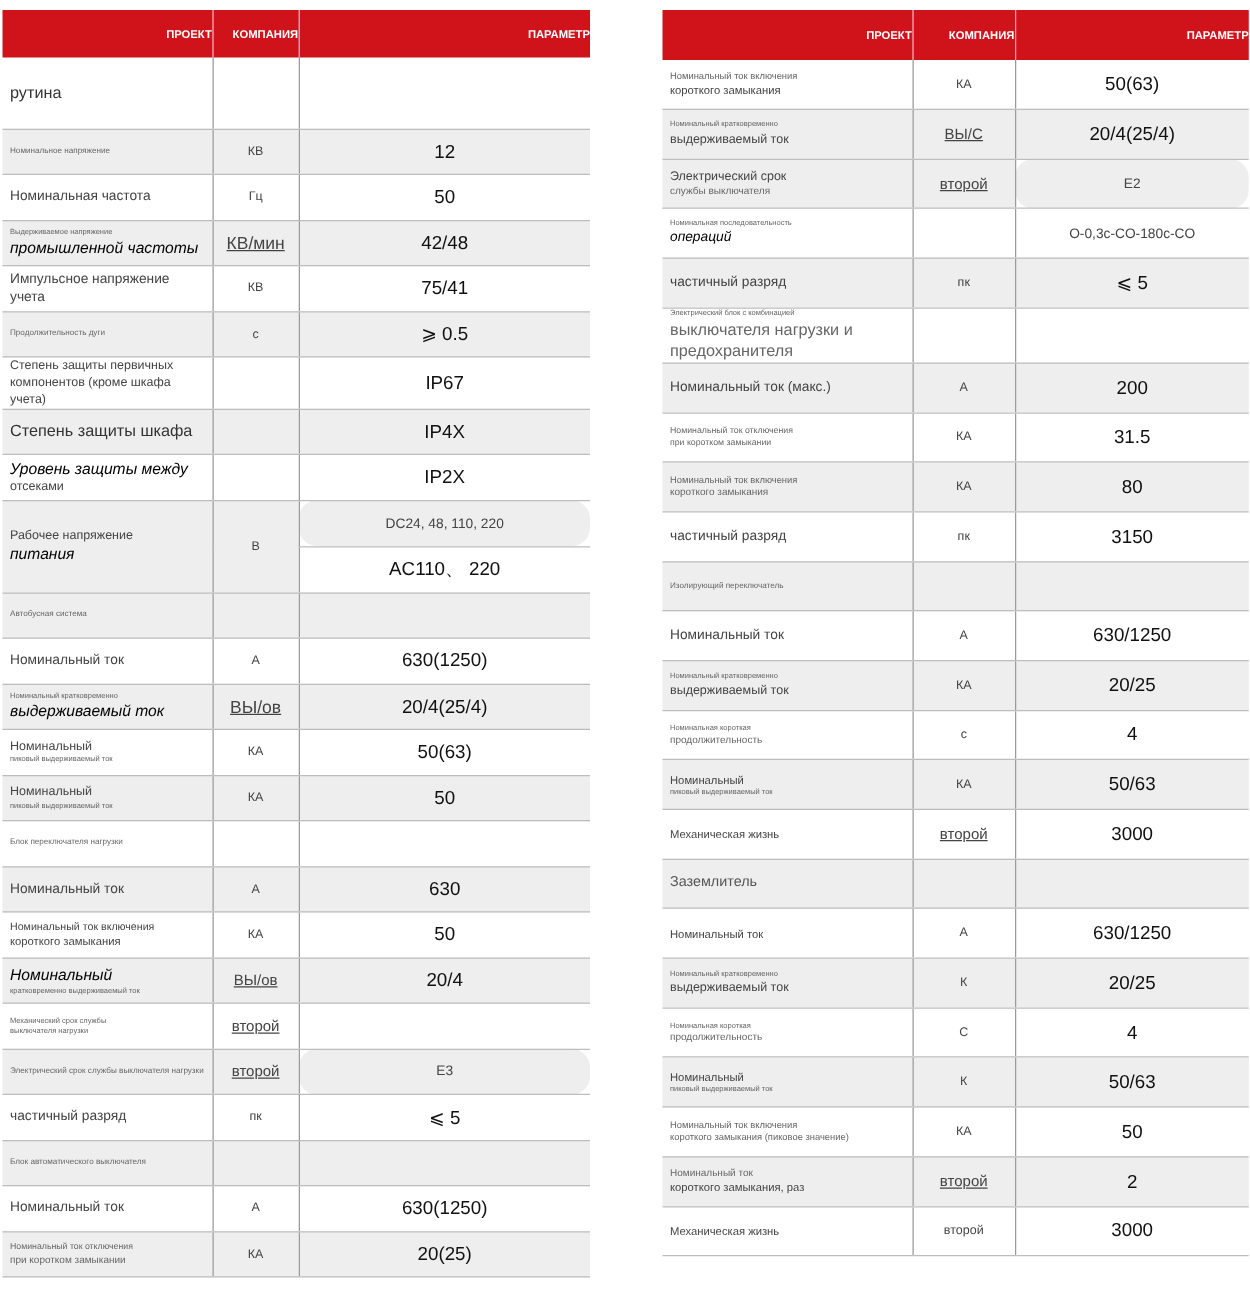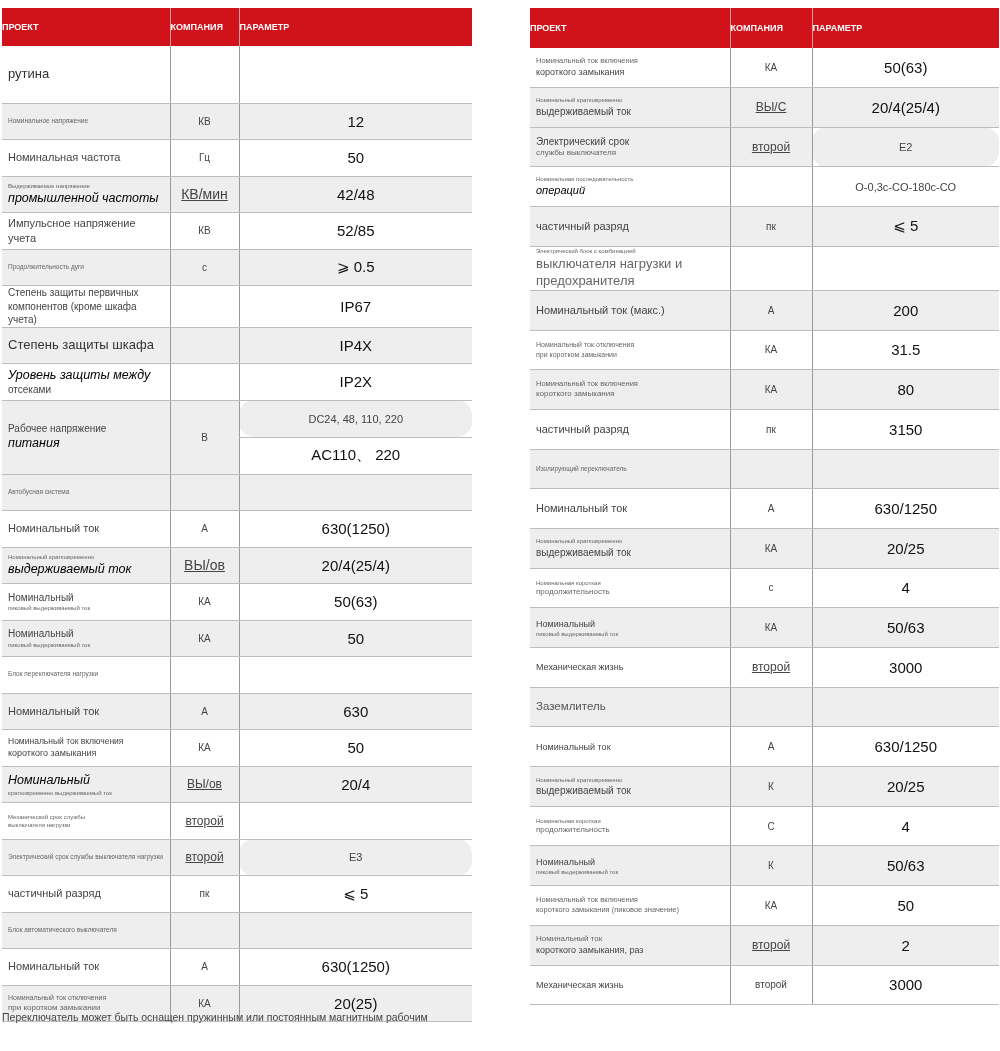--- a/index.html
+++ b/index.html
@@ -2,21 +2,21 @@
 <html><head>
 <meta charset="utf-8">
 <style>
   html, body { margin: 0; padding: 0; background: #ffffff; }
   body { width: 1000px; height: 1051px; position: relative; overflow: hidden;
          font-family: "Liberation Sans", "DejaVu Sans", sans-serif; color: #333; }
   .tbl { position: absolute; top: 8px; border-collapse: collapse; table-layout: fixed; }
   #left-table { left: 2px; width: 470px; }
   #right-table { left: 530px; width: 469px; }
   .tbl th { background: #d0121b; color: #fff; font-size: 9px; font-weight: bold;
-            height: 38px; padding: 0; text-align: left; border-right: 1px solid #e9a0a3; }
+            height: 38px; padding: 0; text-align: right; border-right: 1px solid #e9a0a3; }
   .tbl th:last-child { border-right: none; }
   .tbl td { border-bottom: 1px solid #bdbdbd; padding: 0 6px; vertical-align: middle; }
   .tbl td.unit, .tbl td.val { text-align: center; border-left: 1px solid #9a9a9a; }
   .tbl tr.alt td { background: #eeeeee; }
   .tbl tr { height: 36.5px; }
   #right-table tr { height: 39.7px; }
   .name { font-size: 11px; color: #444; line-height: 1.35; }
   .name .sm { display: block; font-size: 6px; color: #666; }
   .name .md { display: block; font-size: 10px; }
   .name .lg { display: block; font-size: 12.5px; color: #000000; font-style: italic; }
@@ -67,21 +67,21 @@
       <td class="name">
         <span class="sm">Выдерживаемое напряжение</span>
         <span class="lg">промышленной частоты</span>
       </td>
       <td class="unit big">КВ/мин</td>
       <td class="val">42/48</td>
     </tr>
     <tr>
       <td class="name">Импульсное напряжение учета</td>
       <td class="unit">КВ</td>
-      <td class="val">52/85</td>
+      <td class="val">75/41</td>
     </tr>
     <tr class="alt">
       <td class="name small-only">Продолжительность дуги</td>
       <td class="unit">с</td>
       <td class="val">⩾ 0.5</td>
     </tr>
     <tr>
       <td class="name">
         <span class="md">Степень защиты первичных</span>
         <span class="md">компонентов (кроме шкафа учета)</span>
@@ -388,14 +388,13 @@
     </tr>
     <tr>
       <td class="name" style="font-size:9px">Механическая жизнь</td>
       <td class="unit">второй</td>
       <td class="val">3000</td>
     </tr>
   </tbody>
 </table>
 
 <div id="footnote">
-  <div>Переключатель может быть оснащен пружинным или постоянным магнитным рабочим</div>
 </div>
 
 </body></html>

